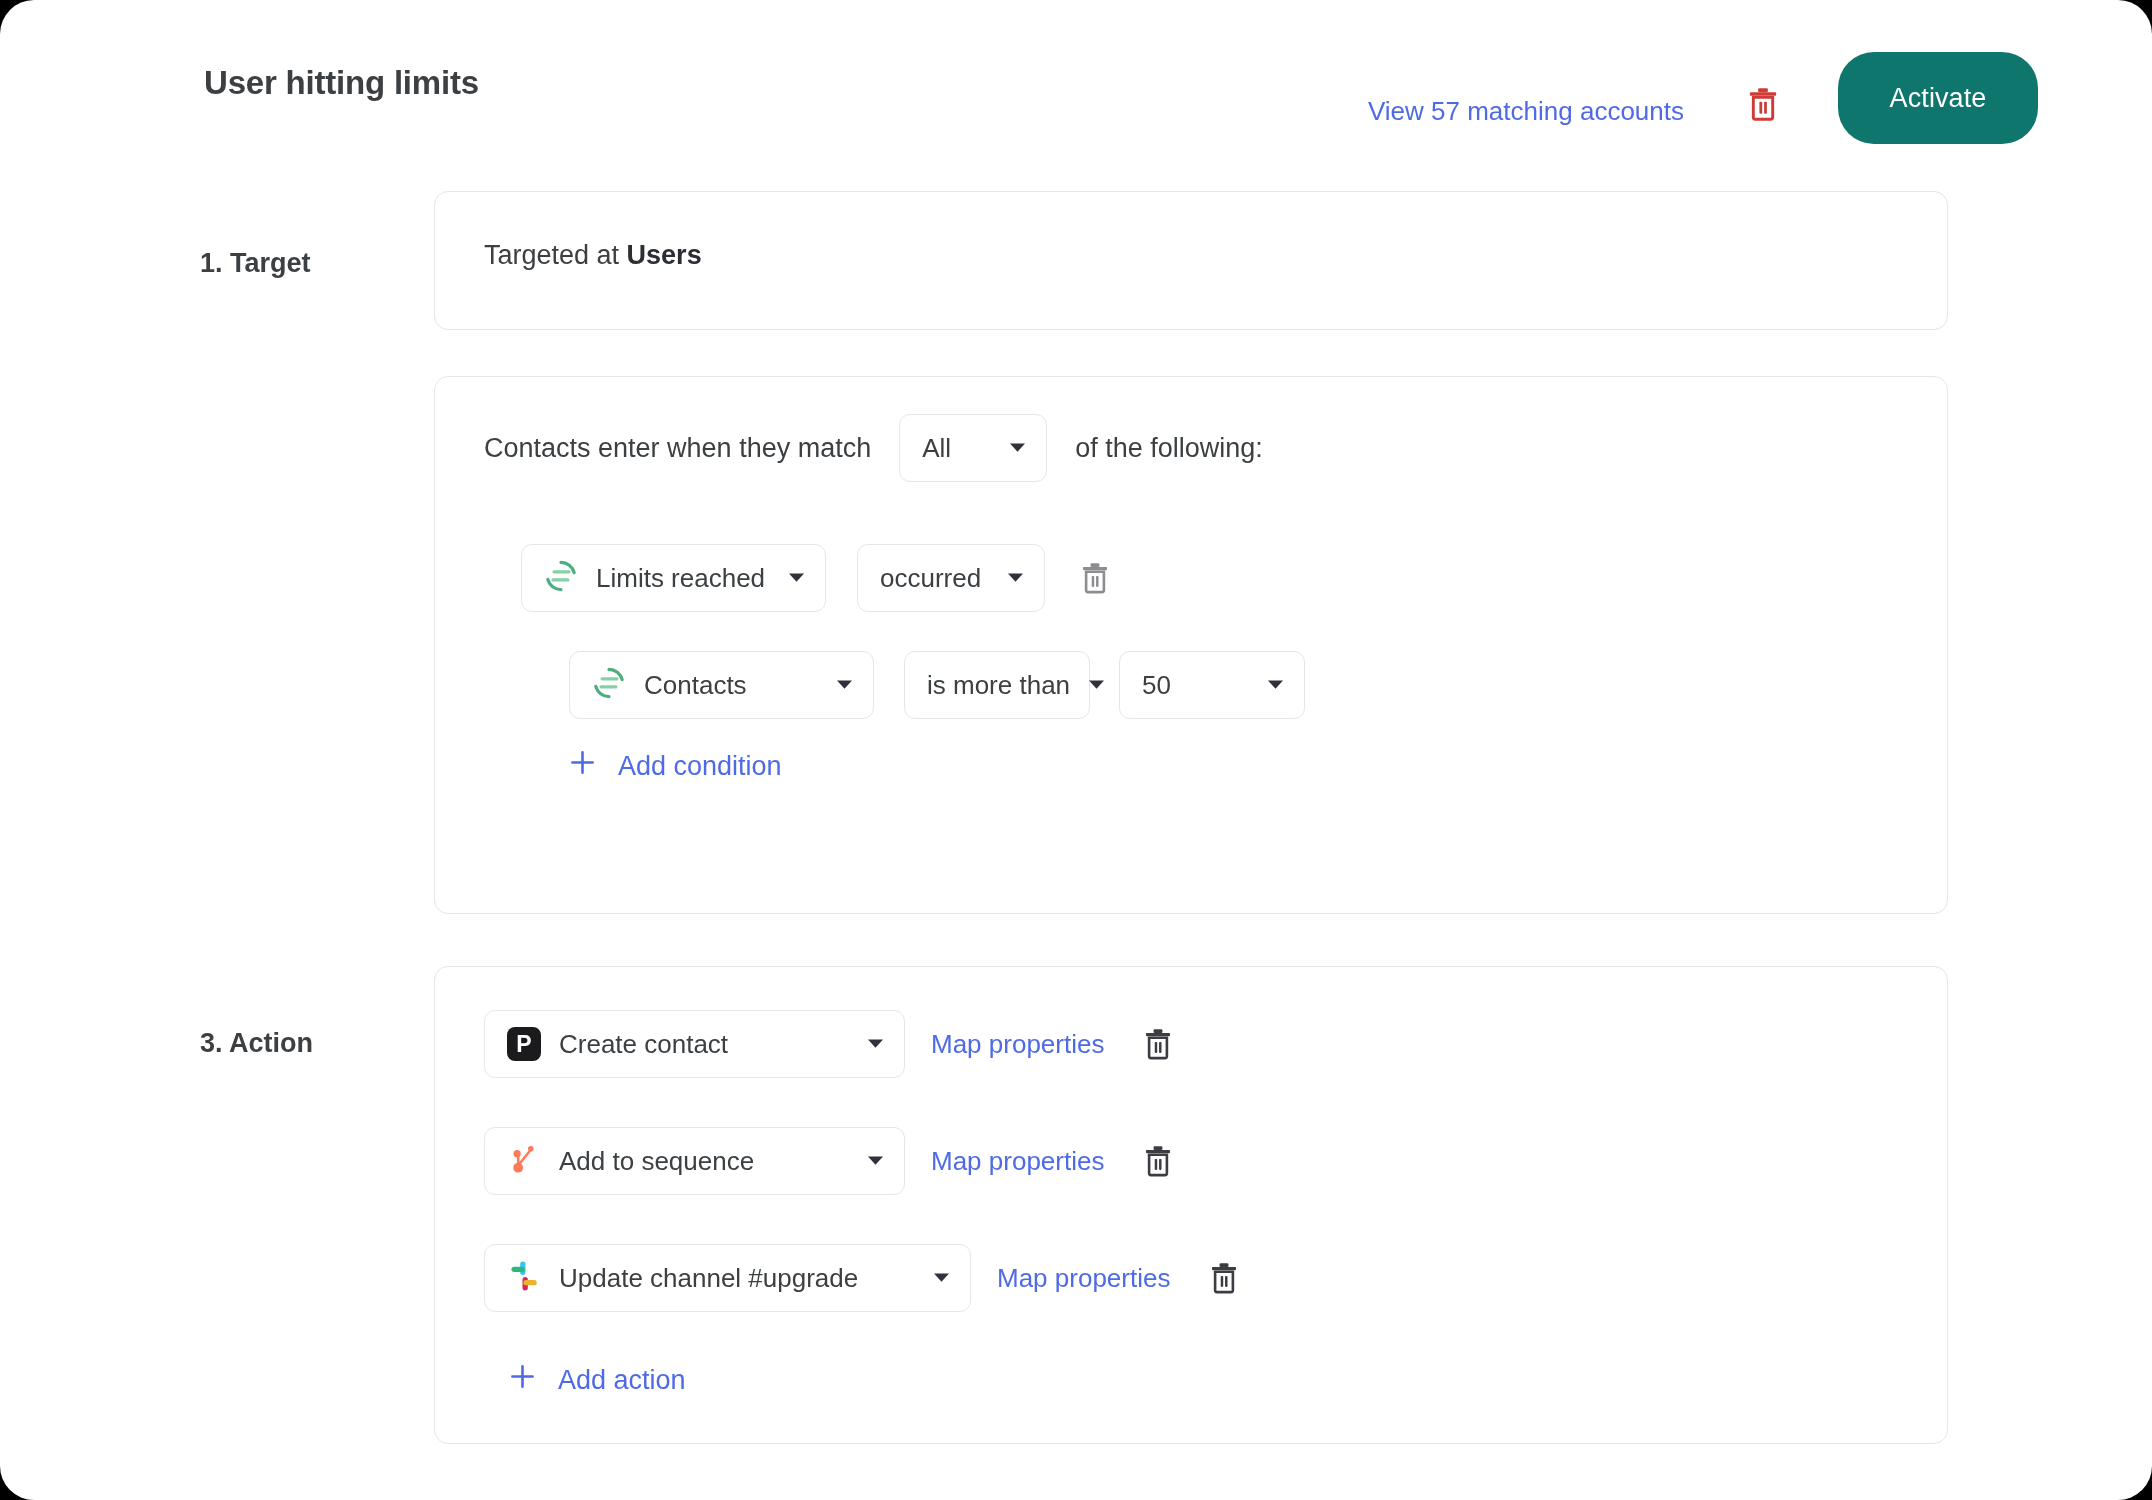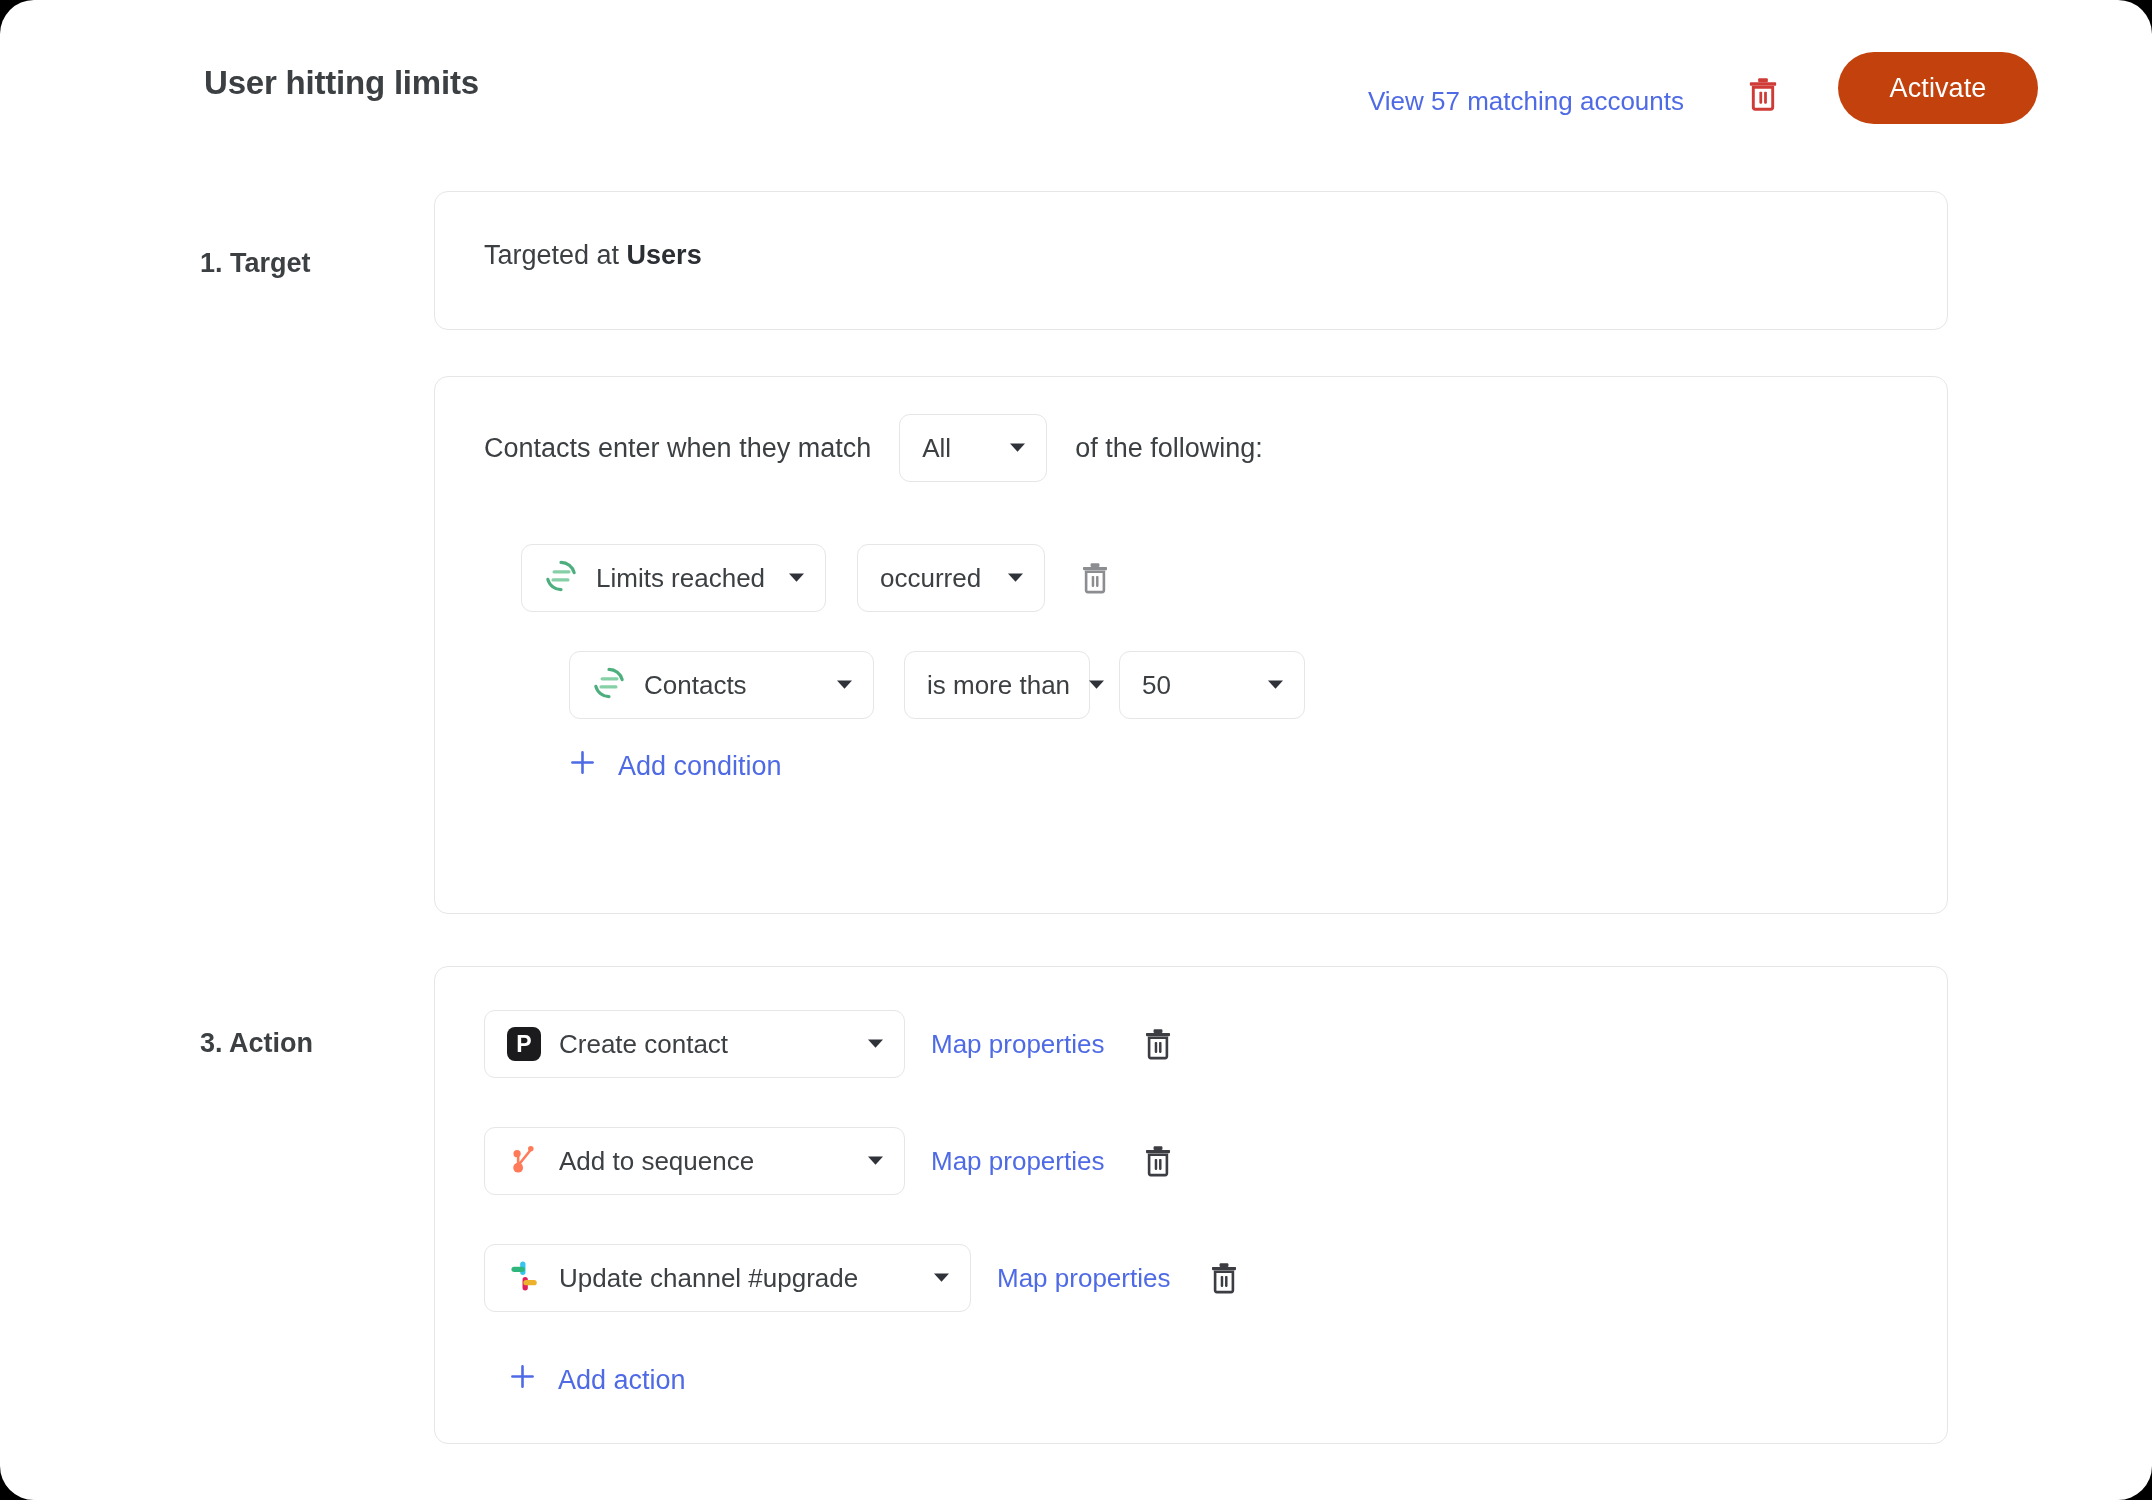--- a/index.html
+++ b/index.html
@@ -55,26 +55,26 @@
     padding-top: 25px;
     cursor: pointer;
   }
   .trash-red {
     margin-right: 58px;
     padding-top: 16px;
     cursor: pointer;
     display: block;
   }
   .activate-btn {
-    background: #c2410c;
+    background: #0f766e;
     color: #ffffff;
     border: none;
     border-radius: 36px;
     width: 200px;
-    height: 72px;
+    height: 92px;
     font-size: 27px;
     font-family: "Liberation Sans", sans-serif;
     cursor: pointer;
     letter-spacing: 0.1px;
   }
 
   
   .section-label {
     position: absolute;
     font-size: 27px;

